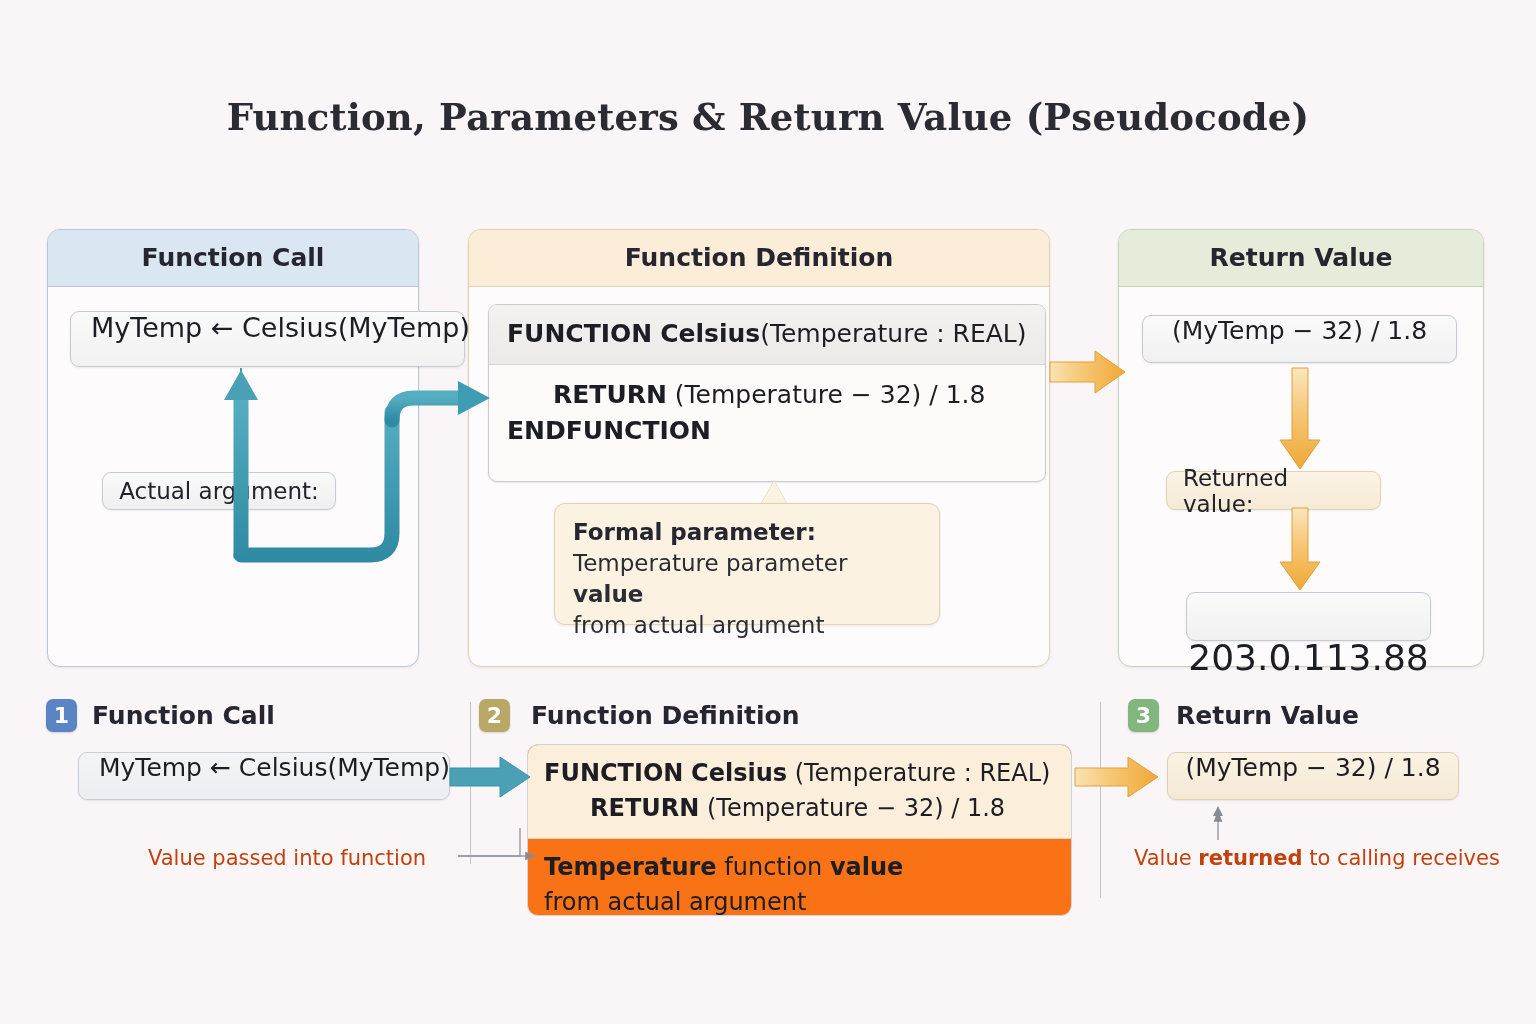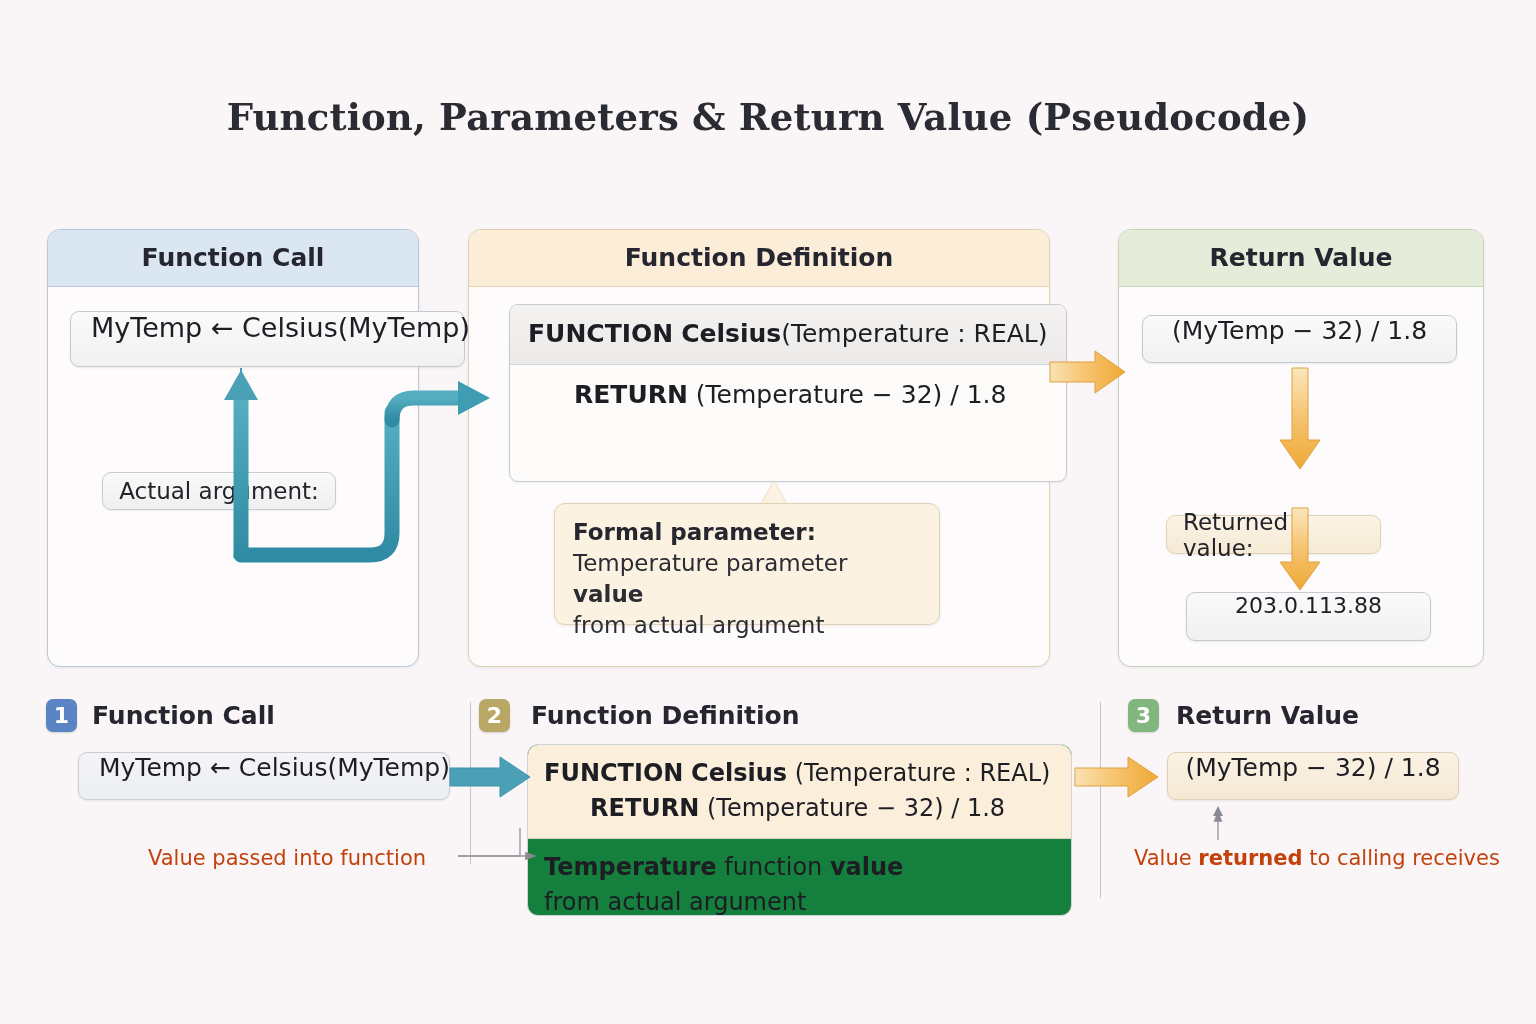--- a/index.html
+++ b/index.html
@@ -76,21 +76,21 @@
     box-sizing:border-box;padding:0 16px;
   }
   #actual-arg-pill{left:102px;top:472px;width:234px;height:38px;}
 
   
   #def-code{
     position:absolute;left:488px;top:304px;width:558px;height:178px;
     border:1.4px solid #c8ccd2;border-radius:9px;
     background:#fcfbfa;
     box-shadow:0 1px 2px rgba(70,70,80,.09);
-    box-sizing:border-box;overflow:hidden;margin-left:21px;
+    box-sizing:border-box;overflow:hidden;
   }
   #def-code .sig{
     background:linear-gradient(180deg,#f3f2f1 0%,#eceae9 100%);
     border-bottom:1.2px solid #d3d6db;
     padding:11px 0 12px 18px;
   }
   #def-code .body{padding:12px 0 10px 18px;}
   #def-code .ln{font-size:25px;line-height:36px;color:#1d1d24;white-space:nowrap;}
   .kw{font-weight:700;}
   .ind{padding-left:46px;}
@@ -112,24 +112,23 @@
     filter:drop-shadow(0 -1px 0 #e0d2b6);
   }
 
   
   #ret-expr{left:1142px;top:315px;width:315px;height:48px;justify-content:center;}
   #ret-expr .mono-line{font-size:25px;}
   #ret-pill{
     left:1166px;top:471px;width:215px;height:39px;
     background:linear-gradient(180deg,#fbf3e5 0%,#f6ead5 100%);
     border-color:#e0d2b6;
-    margin-top:44px;
   }
   #ret-result{left:1186px;top:592px;width:245px;height:49px;justify-content:center;}
-  #ret-result .mono-line{font-size:22px;}
+  #ret-result .mono-line{font-size:36px;margin-top:44px;}
 
   
   .stepnum{
     position:absolute;width:31px;height:33px;border-radius:7px;
     color:#fff;font-size:22px;font-weight:700;
     display:flex;align-items:center;justify-content:center;
     box-shadow:0 1px 2px rgba(60,60,70,.2);
   }
   .steplabel{
     position:absolute;font-size:25px;font-weight:700;color:#262630;white-space:nowrap;
@@ -144,21 +143,21 @@
   #b-call-code{
     left:78px;top:752px;width:372px;height:48px;padding-left:20px;
     background:linear-gradient(180deg,#f4f4f6 0%,#eceef1 100%);
     border-color:#c8ccd6;
   }
   #b-call-code .mono-line{font-size:25px;}
 
   #b-def-box{
     position:absolute;left:527px;top:744px;width:545px;height:172px;
     border:1.3px solid #cfd3d9;border-radius:11px;
-    background:#15803d;box-sizing:border-box;overflow:hidden;
+    background:#f97316;box-sizing:border-box;overflow:hidden;
   }
   #b-def-box .top{
     background:#fbeeda;border-bottom:1.2px solid #dfd2b9;
     padding:11px 0 12px 16px;
   }
   #b-def-box .bot{padding:11px 0 0 16px;}
   #b-def-box .ln{font-size:24px;line-height:35px;color:#1d1d24;white-space:nowrap;}
 
   #b-ret-box{
     left:1167px;top:752px;width:292px;height:48px;justify-content:center;
@@ -204,20 +203,23 @@
     <div class="sig">
       <div class="ln">
         <span class="kw">FUNCTION</span>
         <span class="kw">Celsius</span><span>(Temperature : REAL)</span>
       </div>
     </div>
     <div class="body">
       <div class="ln ind">
         <span class="kw">RETURN</span>
         <span>(Temperature − 32) / 1.8</span>
+      </div>
+      <div class="ln">
+        <span class="kw">ENDFUNCTION</span>
       </div>
     </div>
   </div>
 
   <div class="callout-tail"></div>
   <div id="formal-callout">
     <div class="c1">Formal parameter:</div>
     <div class="c2"><span>Temperature parameter </span><b>value</b></div>
     <div class="c2">from actual argument</div>
   </div>

